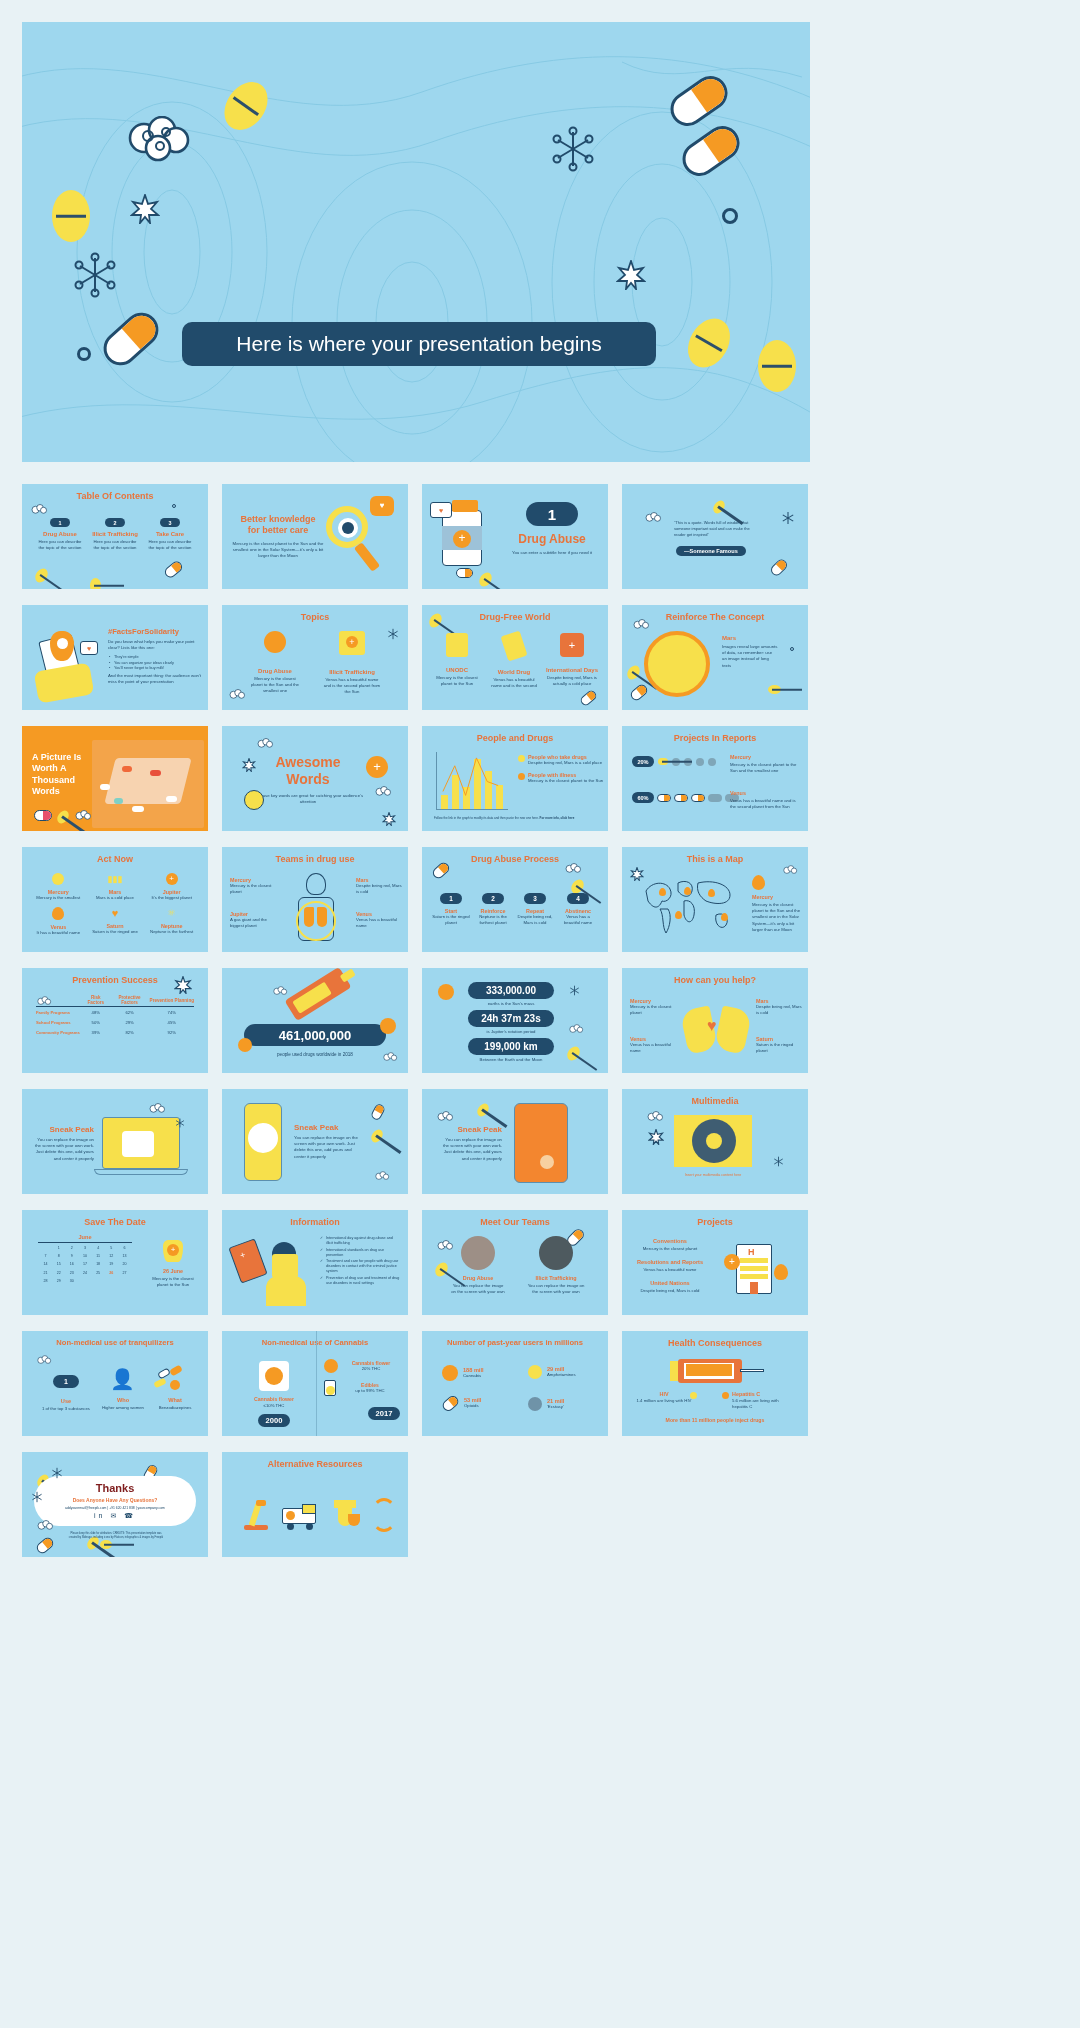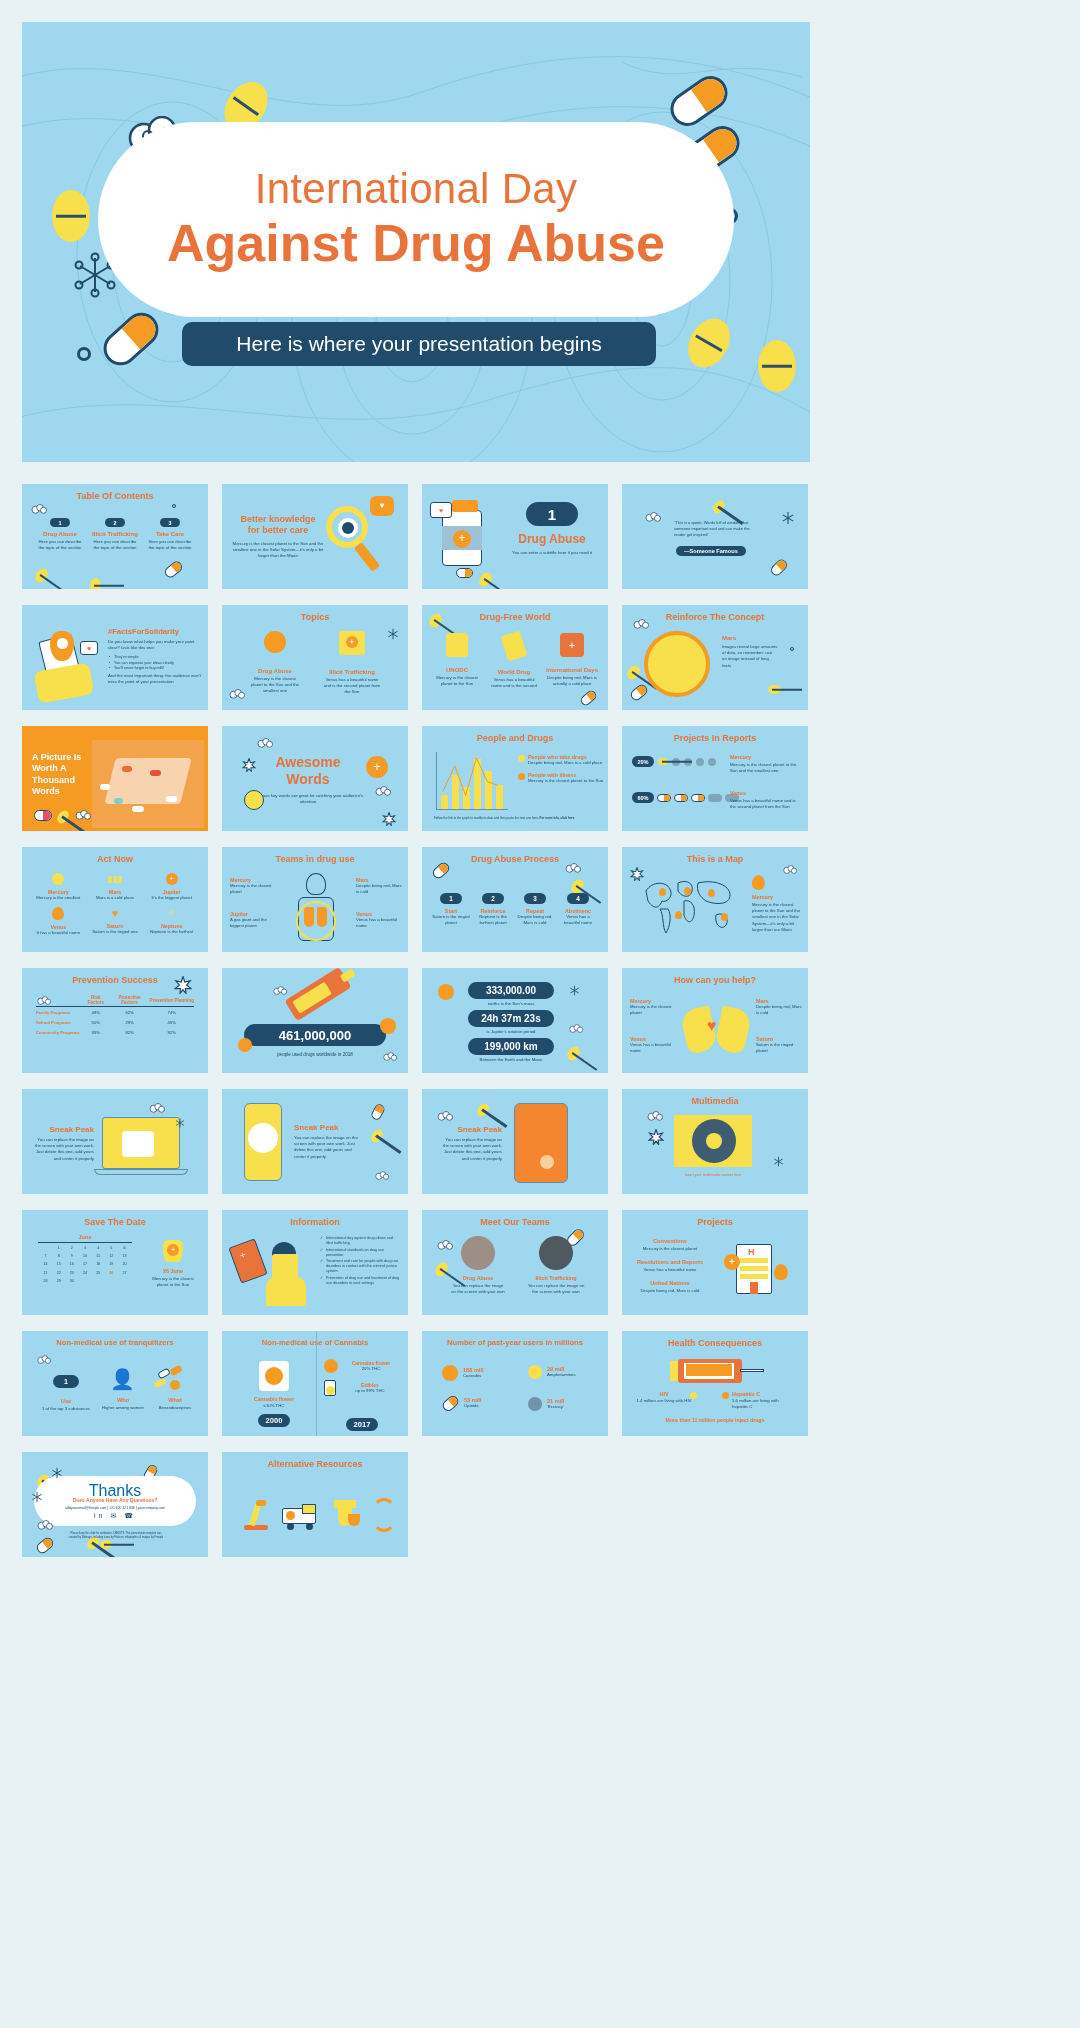--- a/index.html
+++ b/index.html
@@ -209,24 +209,20 @@
         <circle cx="39" cy="13" r="3.5"></circle>
     </g>
   </svg>
   <svg class="abs" style="left:108px; top:172px;" width="30" height="30" viewBox="0 0 30 30">
     <path d="M15 1 L18 10 L27 8 L21 15 L28 21 L19 21 L20 29 L15 23 L10 29 L11 21 L2 21 L9 15 L3 8 L12 10 Z" fill="#fff" stroke="#214b6b" stroke-width="1.8"></path>
   </svg>
   <svg class="abs" style="left:594px; top:238px;" width="30" height="30" viewBox="0 0 30 30">
     <path d="M15 1 L18 10 L27 8 L21 15 L28 21 L19 21 L20 29 L15 23 L10 29 L11 21 L2 21 L9 15 L3 8 L12 10 Z" fill="#fff" stroke="#214b6b" stroke-width="1.8"></path>
   </svg>
 
-  <div class="hero-card">
-    <div class="hero-t1">International Day</div>
-    <div class="hero-t2">Against Drug Abuse</div>
-  </div>
   <div class="hero-bar">Here is where your presentation begins</div>
 </div>
 
 <div class="grid">
 
   <div class="slide">
     <div class="s-title">Table Of Contents</div>
     <div class="abs" style="left:14px; top:34px; width:158px; display:flex; justify-content:space-between;">
       <div style="width:48px; text-align:center;">
         <span class="numpill" style="width:20px;height:9px;font-size:5.4px;">1</span>
@@ -1067,21 +1063,21 @@
       </div>
       <div style="display:flex; align-items:center; gap:4px; margin-top:7px;">
         <span style="width:12px;height:16px;background:#fff;border:1px solid #214b6b;border-radius:2px;flex:none;position:relative;">
           <span style="position:absolute;left:1px;top:5px;width:9px;height:9px;background:#f7e04b;border-radius:50%;"></span>
         </span>
         <div style="text-align:center; flex:1;">
           <div class="sub-t" style="font-size:5px;">Edibles</div>
           <div class="body-t">up to 99% THC</div>
         </div>
       </div>
-      <div style="margin-top:22px; text-align:center;">
+      <div style="margin-top:11px; text-align:right;">
         <span class="numpill" style="width:32px;height:13px;font-size:7.6px;">2017</span>
       </div>
     </div>
   </div>
 
   <div class="slide">
     <div class="s-title sm">Number of past-year users in millions</div>
     <div class="abs" style="left:20px; top:34px; display:flex; align-items:center; gap:5px;">
       <span class="ic-circle" style="width:16px;height:16px;background:#f59a23;"></span>
       <div>
@@ -1130,21 +1126,21 @@
       <div class="sub-t" style="font-size:5.4px;">Hepatitis C</div>
       <div class="body-t" style="margin-top:1px;">5.6 million are living with hepatitis C</div>
     </div>
     <div class="abs ic-circle" style="left:68px; top:61px; width:7px; height:7px; background:#f7e04b;"></div>
     <div class="abs ic-circle" style="left:100px; top:61px; width:7px; height:7px; background:#f59a23;"></div>
     <div class="abs" style="left:14px; top:86px; width:158px; text-align:center; color:#e8743b; font-weight:700; font-size:5.2px;">More than 11 million people inject drugs</div>
   </div>
 
   <div class="slide">
     <div class="abs" style="left:12px; top:24px; width:162px; height:50px; background:#fff; border-radius:26px;"></div>
-    <div class="abs" style="left:12px; top:30px; width:162px; text-align:center; color:#0369a1; font-weight:400; font-size:16px;">Thanks</div>
+    <div class="abs" style="left:12px; top:30px; width:162px; text-align:center; color:#7f1d1d; font-weight:700; font-size:11px;">Thanks</div>
     <div class="abs" style="left:42px; top:45px; width:102px; text-align:center; color:#e8743b; font-weight:700; font-size:5px; line-height:1.25;">Does Anyone Have Any Questions?</div>
     <div class="abs" style="left:14px; top:54px; width:158px; text-align:center; color:#214b6b; font-size:3.4px;">addyouremail@freepik.com | +91 620 421 838  |  yourcompany.com</div>
     <div class="abs" style="left:12px; top:60px; width:162px; text-align:center; color:#214b6b; font-size:7px; letter-spacing:3px;">
       <span>in</span>
       <span>✉</span>
       <span>☎</span>
     </div>
     <div class="abs" style="left:46px; top:80px; width:96px; text-align:center; color:#214b6b; font-size:2.6px; line-height:1.4;">Please keep this slide for attribution. CREDITS: This presentation template was created by Slidesgo, including icons by Flaticon, infographics &amp; images by Freepik</div>
     <svg class="abs" style="left:28px; top:14px;" width="14" height="14" viewBox="0 0 46 46">
         <g stroke="#214b6b" stroke-width="3" fill="none">

